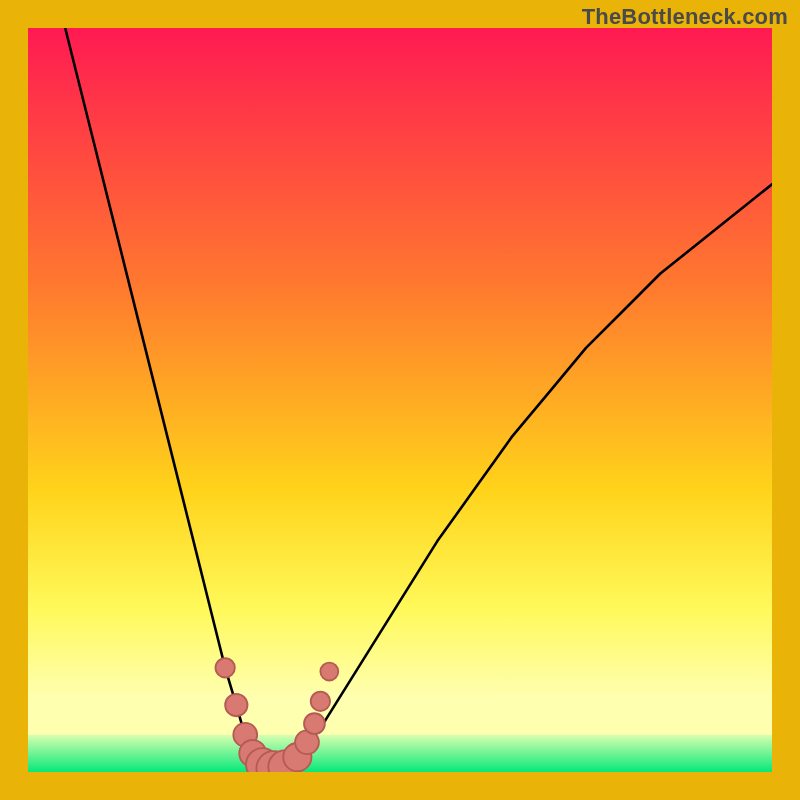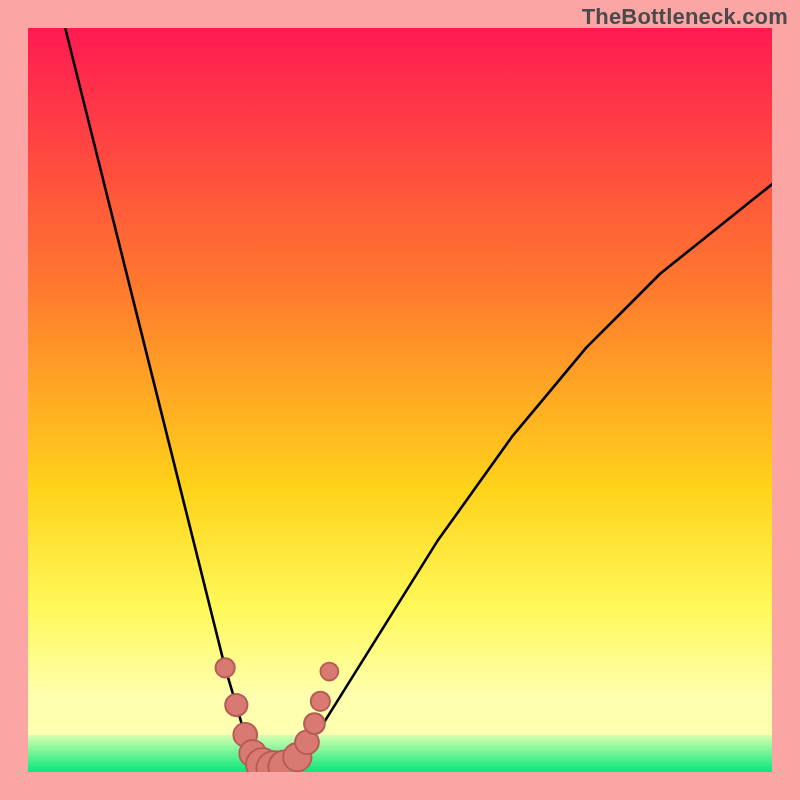--- a/index.html
+++ b/index.html
@@ -8,21 +8,21 @@
     width: 800px;
     height: 800px;
     overflow: hidden;
     background: #000;
     font-family: Arial, Helvetica, sans-serif;
   }
   .frame {
     position: relative;
     width: 800px;
     height: 800px;
-    background: #fca5a5;
+    background: #eab308;
   }
   .watermark {
     position: absolute;
     top: 4px;
     right: 12px;
     color: #4a4a4a;
     font-size: 22px;
     font-weight: 600;
     letter-spacing: 0.2px;
     z-index: 50;

